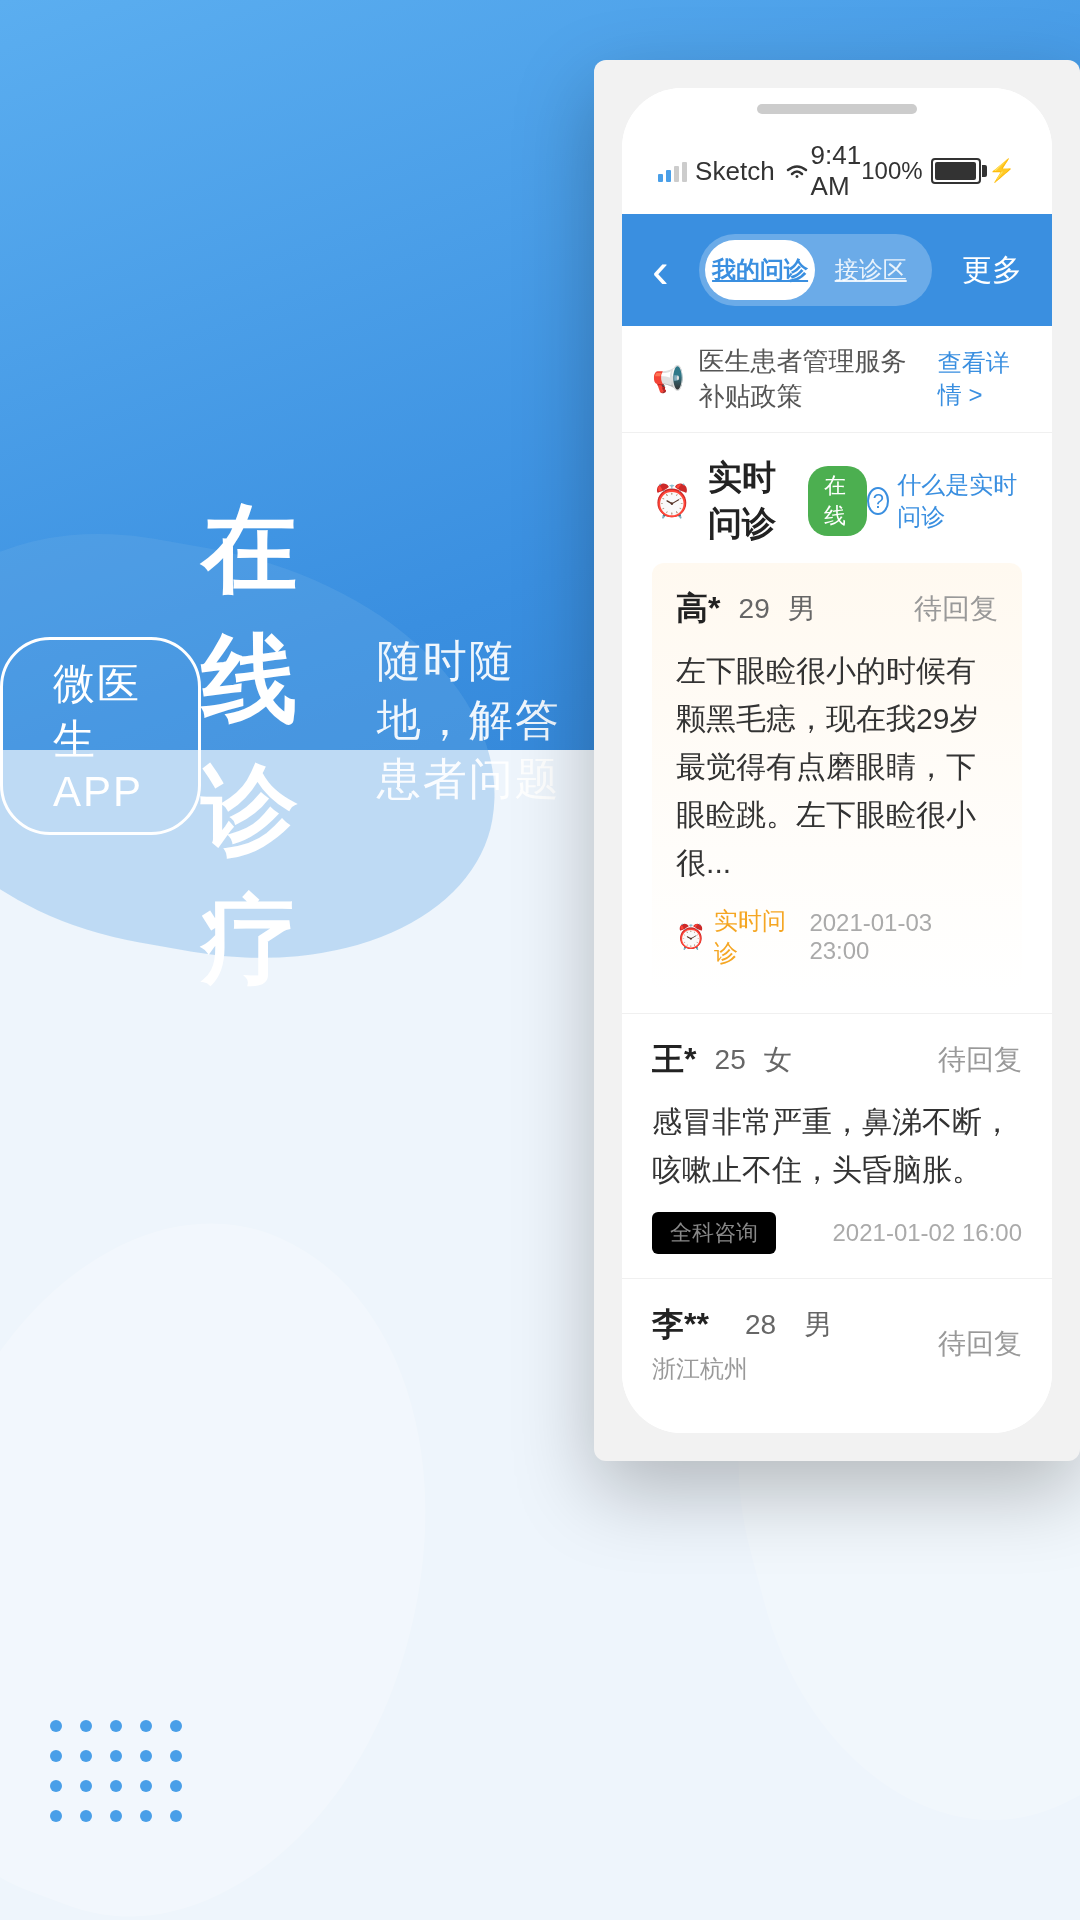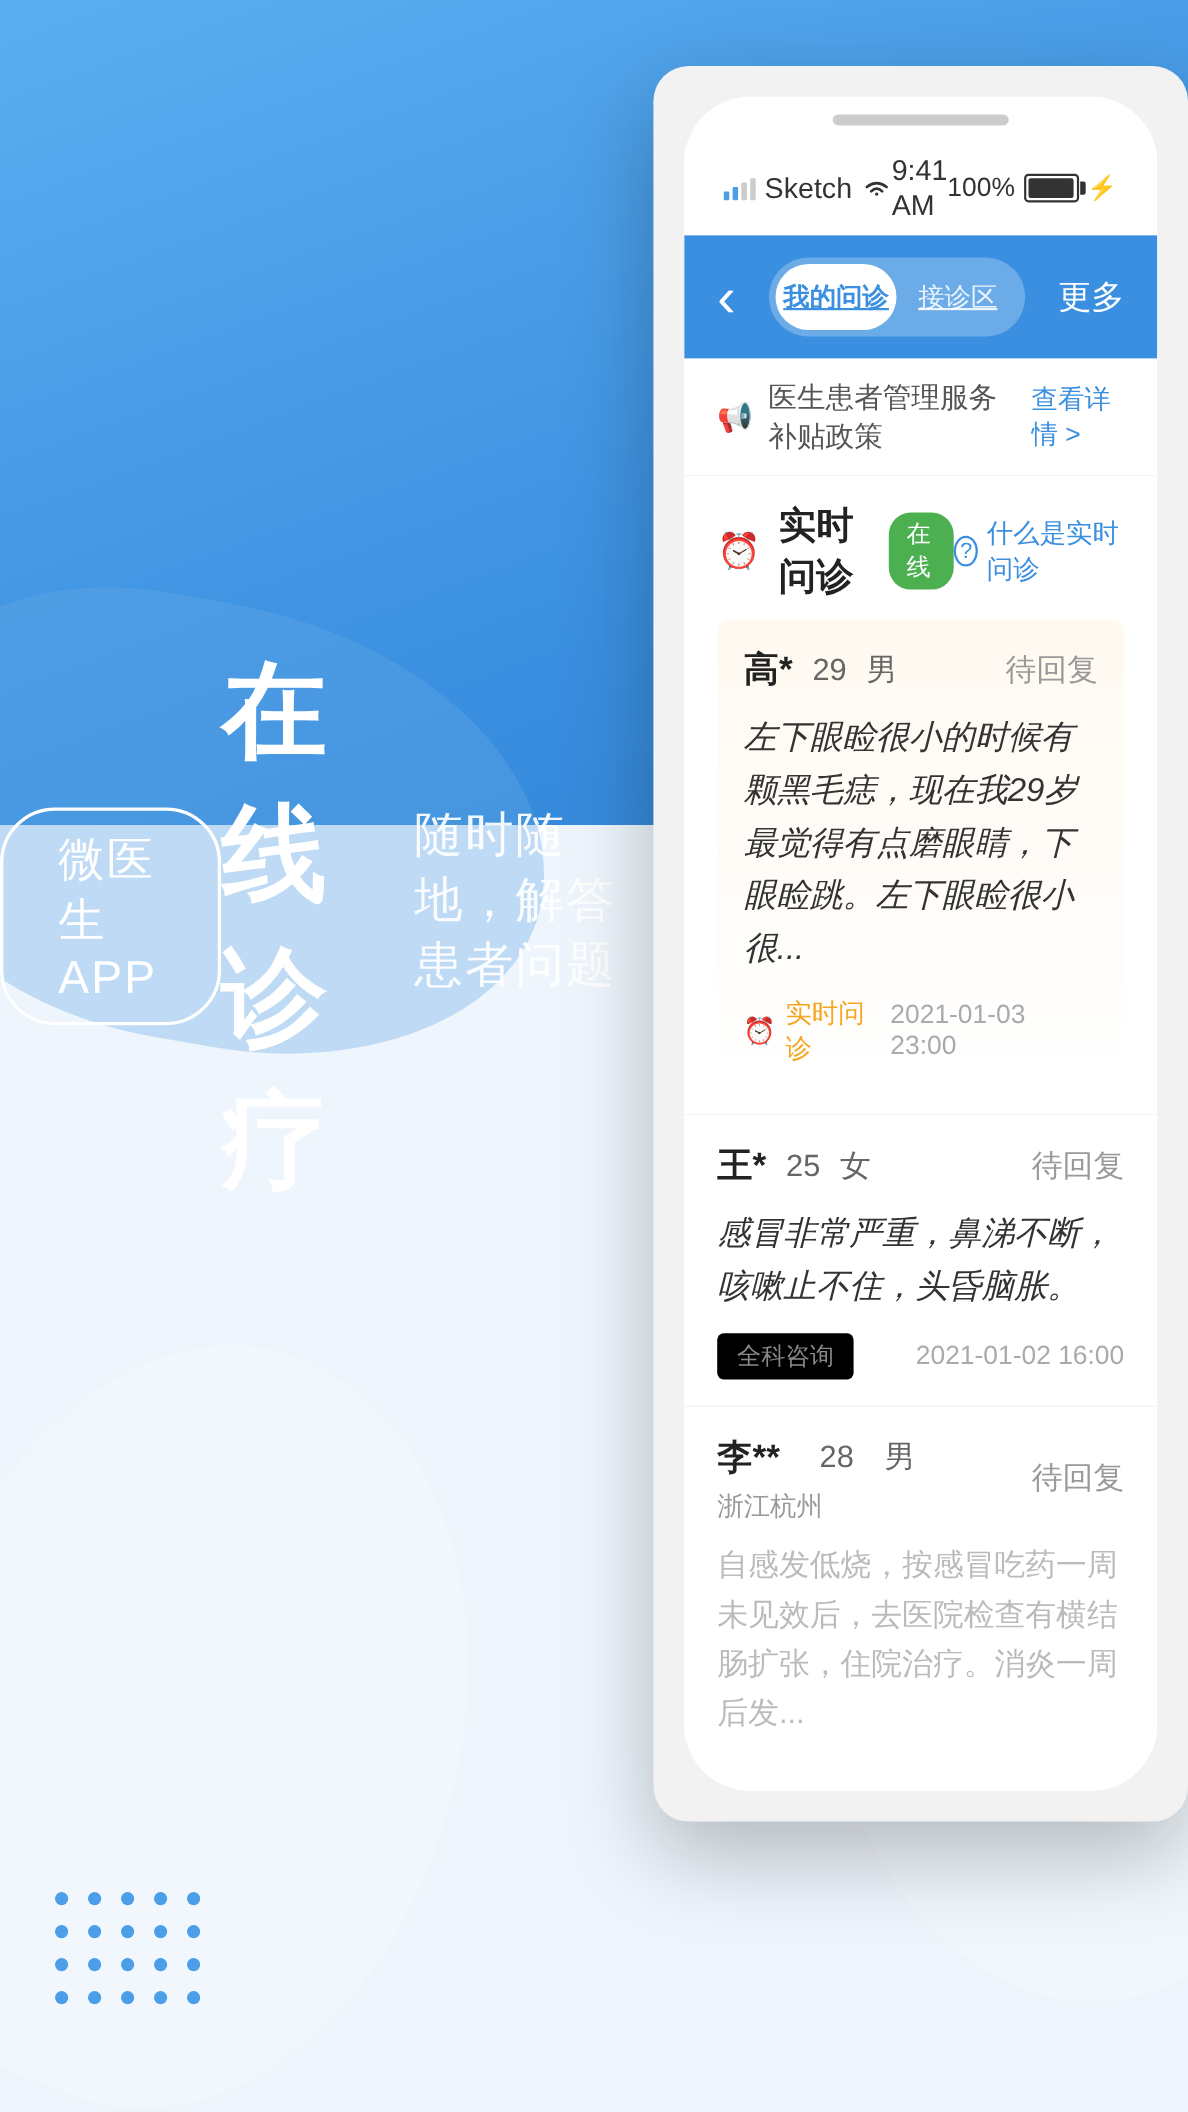--- a/index.html
+++ b/index.html
@@ -119,21 +119,21 @@
       font-size: 44px;
       font-weight: 400;
       margin-bottom: 80px;
       letter-spacing: 2px;
     }
 
     
     .phone-mockup {
       width: 944px;
       background: #F2F2F2;
-      border-radius: 32px;
+      border-radius: 12px;
       padding: 28px;
       box-shadow: 0 30px 80px rgba(0,0,0,0.25);
       position: relative;
     }
 
     .phone-inner {
       background: #fff;
       border-radius: 60px;
       overflow: hidden;
       position: relative;
@@ -333,21 +333,20 @@
     }
     .patient-status {
       font-size: 28px;
       color: #999;
     }
     .patient-content {
       font-size: 30px;
       color: #333;
       line-height: 1.6;
       margin-bottom: 18px;
-      font-style: italic;
     }
     .patient-content-gray {
       font-size: 28px;
       color: #bbb;
       line-height: 1.6;
       margin-bottom: 16px;
     }
     .patient-footer {
       display: flex;
       align-items: center;
@@ -524,21 +523,20 @@
           <div style="display:flex; flex-direction:column; gap:6px;">
             <div class="patient-info">
               <span class="patient-name">李**</span>
               <span class="patient-age" style="margin-left:18px;">28</span>
               <span class="patient-gender" style="margin-left:10px;">男</span>
             </div>
             <span class="patient-location" style="font-size:24px; color:#999;">浙江杭州</span>
           </div>
           <span class="patient-status">待回复</span>
         </div>
-        <div class="patient-content-gray">自感发低烧，按感冒吃药一周未见效后，去医院检查有横结肠扩张，住院治疗。消炎一周后发...</div>
       </div>
 
     </div>
   </div>
 
 </div>
 
 <div class="dots-decoration">
   <div class="dot-row">
     <div class="dot"></div>

